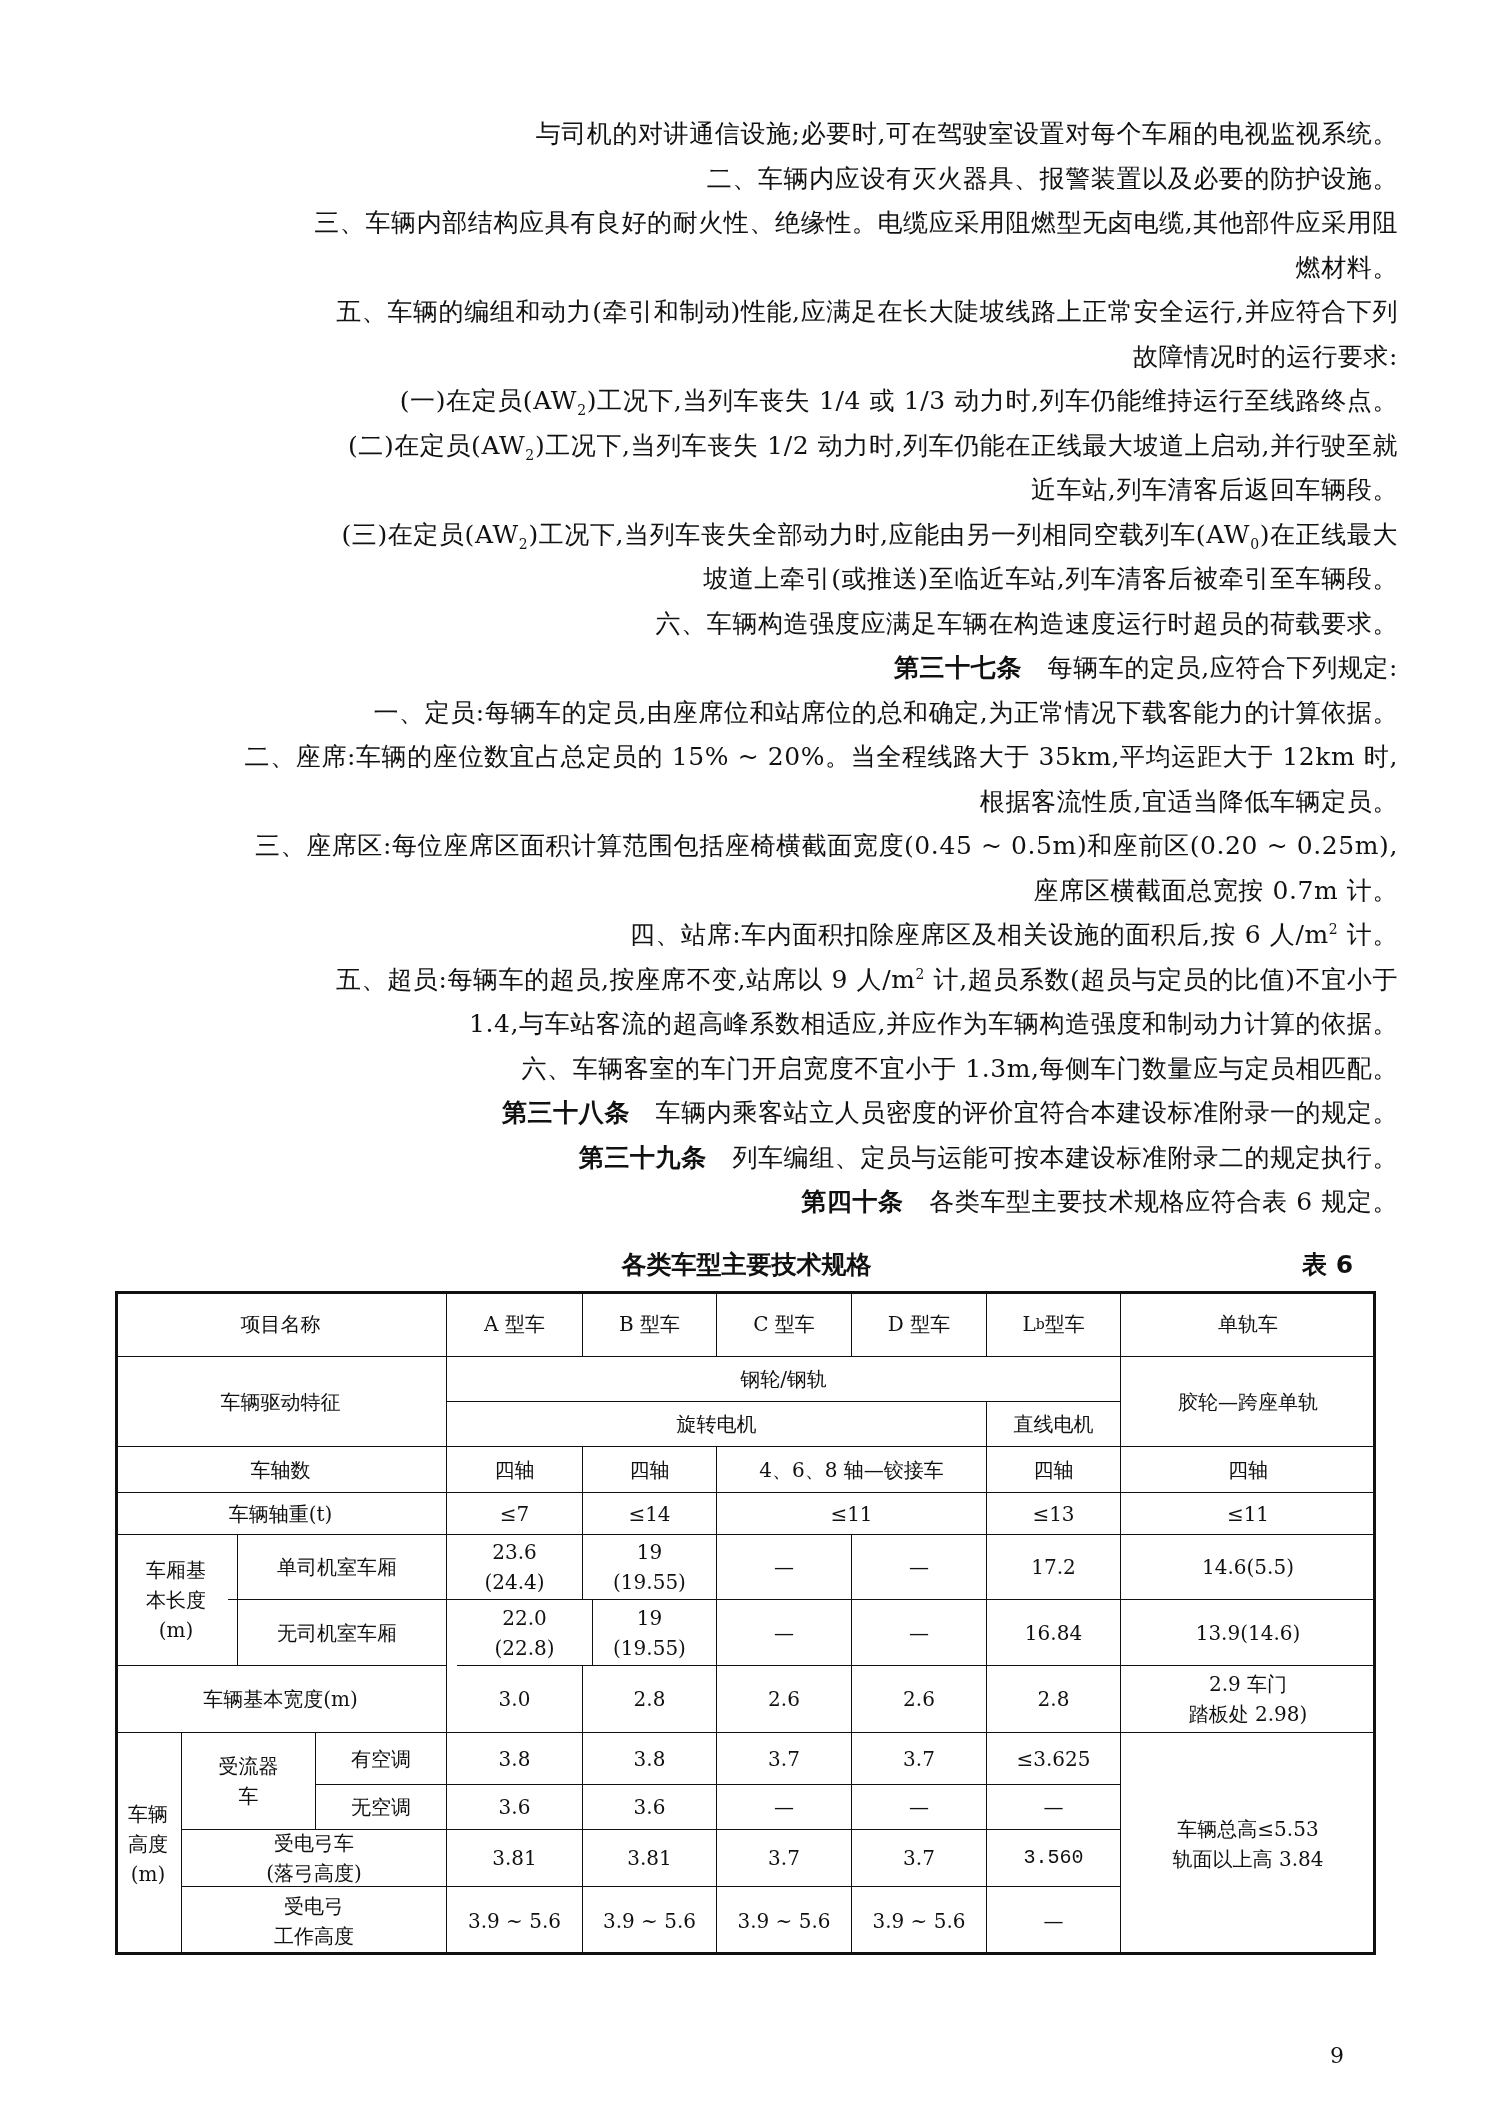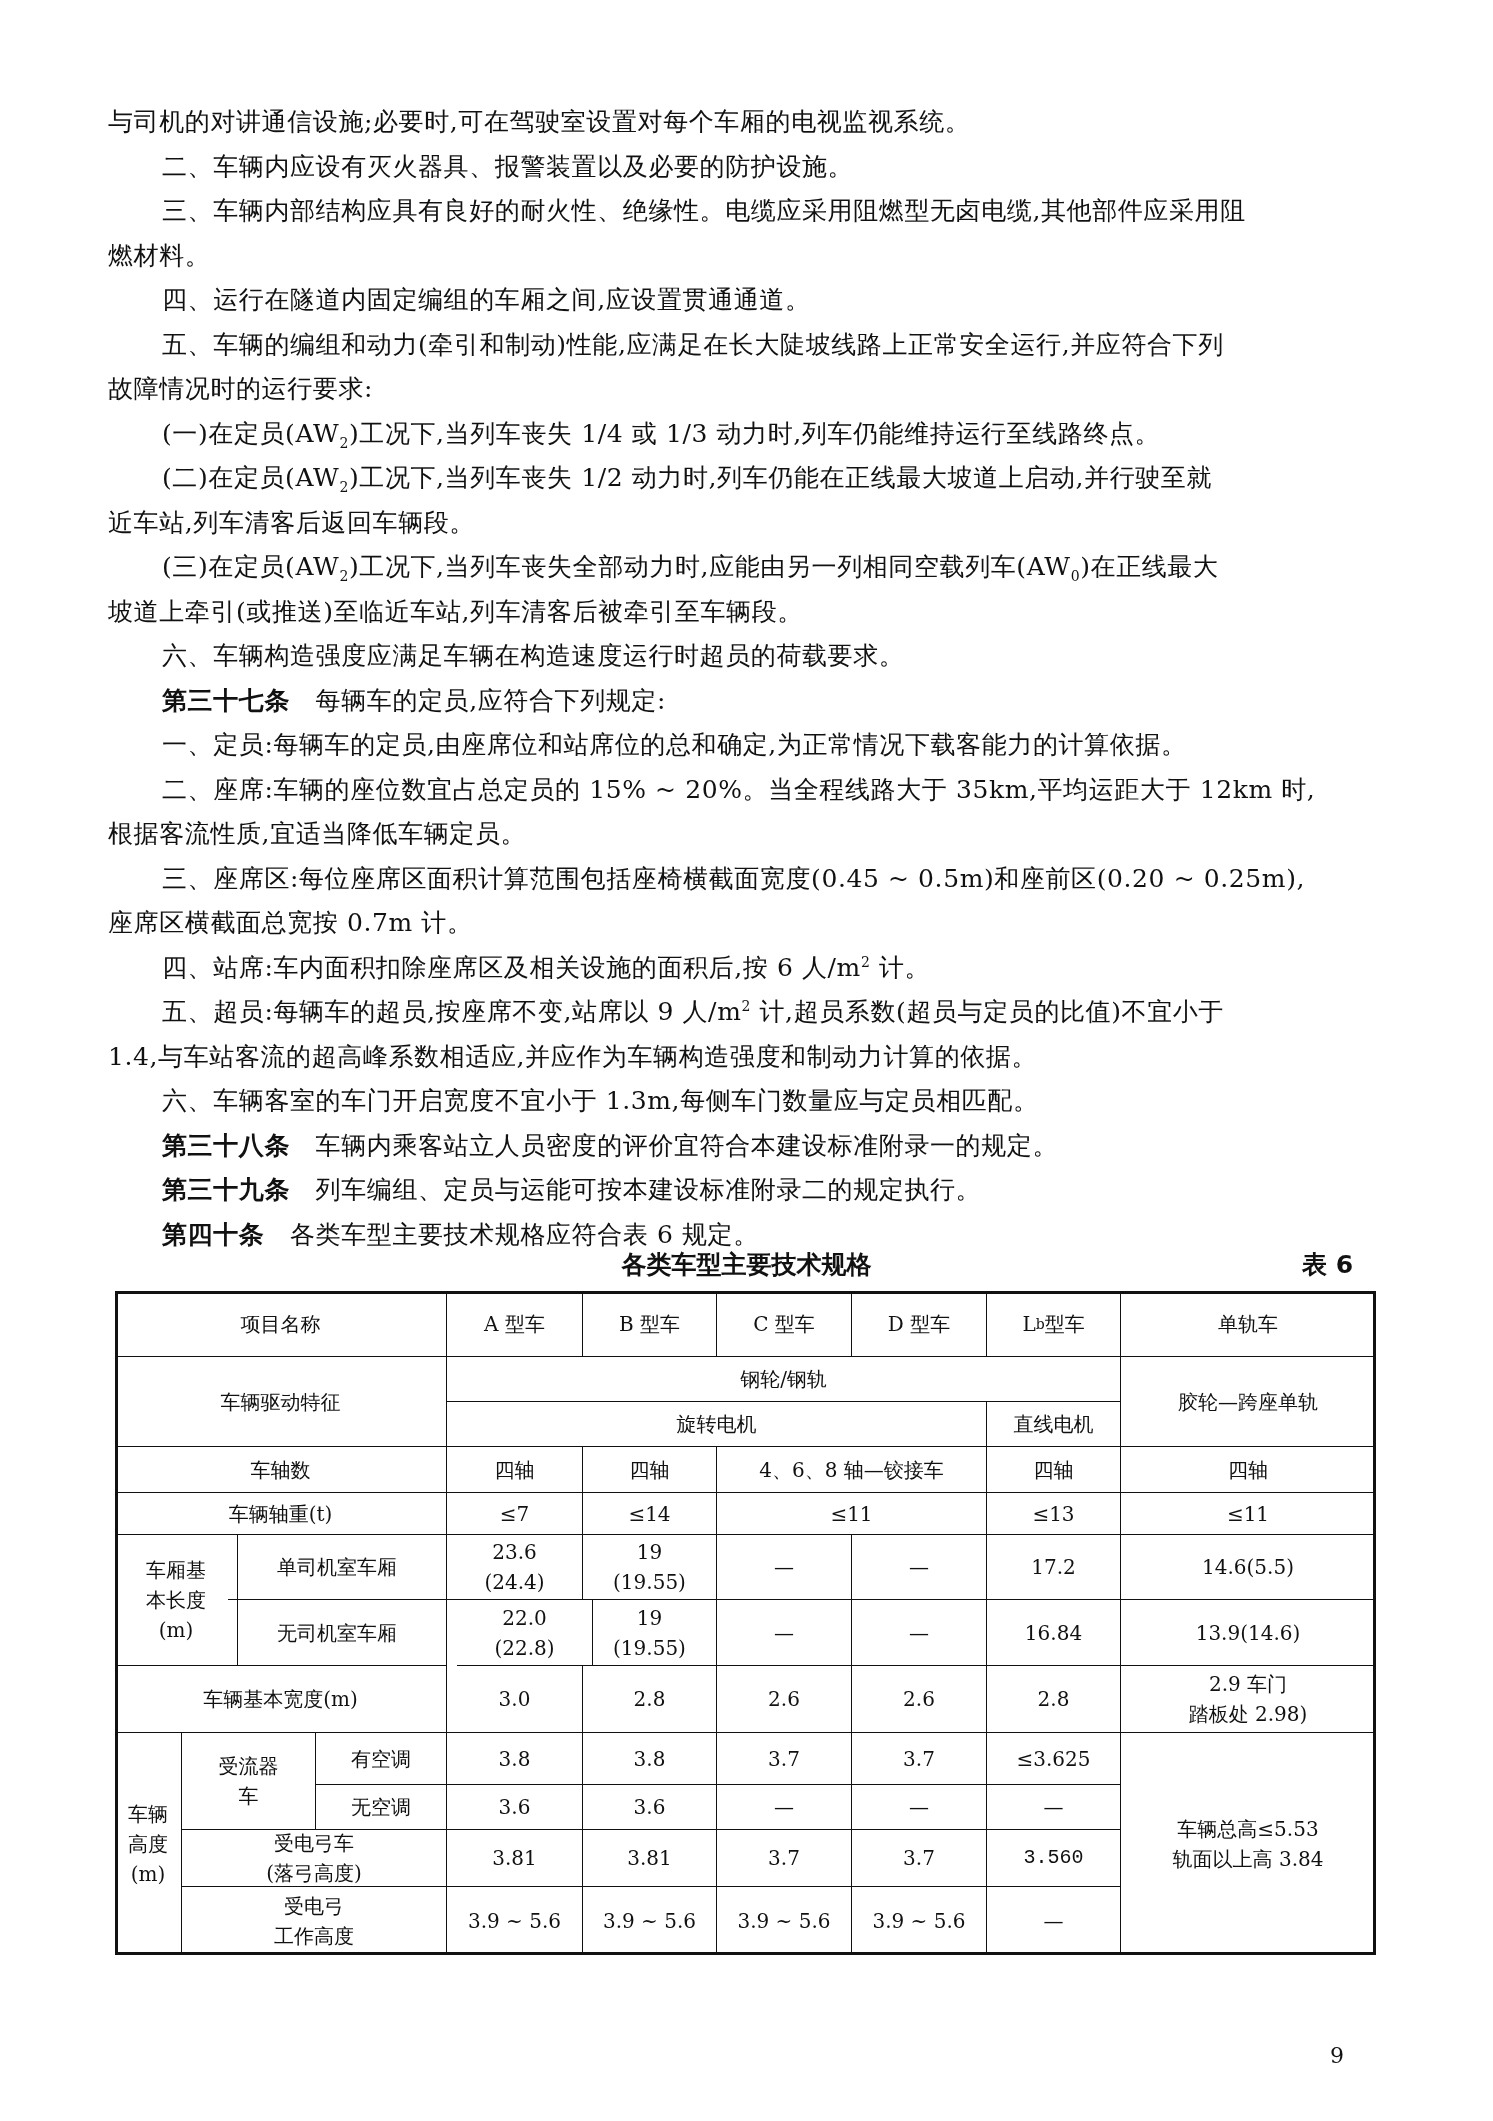--- a/index.html
+++ b/index.html
@@ -17,26 +17,25 @@
   .grid { position: absolute; left: 115px; top: 1291px; width: 1261px; height: 664px; }
   .grid .frame { position: absolute; left: 0; top: 0; right: 0; bottom: 0; border: 3px solid #111; box-sizing: border-box; pointer-events: none; }
   .c { position: absolute; box-sizing: border-box; border-right: 1.5px solid #111; border-bottom: 1.5px solid #111;
        display: flex; align-items: center; justify-content: center; text-align: center;
        font-size: 20px; line-height: 30px; }
   .pg { position: absolute; top: 2043px; left: 1330px; font-size: 22px; }
 </style>
 </head>
 <body>
 
-<div class="para" style="top: 100px;" id="para">
+<div class="para" style="top: 112px; text-align: right;" id="para">
     <p><span>与司机的对讲通信设施;必要时,可在驾驶室设置对每个车厢的电视监视系统。</span></p>
     <p class="ind"><span>二、车辆内应设有灭火器具、报警装置以及必要的防护设施。</span></p>
     <p class="ind"><span>三、车辆内部结构应具有良好的耐火性、绝缘性。电缆应采用阻燃型无卤电缆,其他部件应采用阻</span></p>
     <p><span>燃材料。</span></p>
-    <p class="ind"><span>四、运行在隧道内固定编组的车厢之间,应设置贯通通道。</span></p>
     <p class="ind"><span>五、车辆的编组和动力(牵引和制动)性能,应满足在长大陡坡线路上正常安全运行,并应符合下列</span></p>
     <p><span>故障情况时的运行要求:</span></p>
     <p class="ind"><span>(一)在定员(AW</span><sub>2</sub><span>)工况下,当列车丧失 1/4 或 1/3 动力时,列车仍能维持运行至线路终点。</span></p>
     <p class="ind"><span>(二)在定员(AW</span><sub>2</sub><span>)工况下,当列车丧失 1/2 动力时,列车仍能在正线最大坡道上启动,并行驶至就</span></p>
     <p><span>近车站,列车清客后返回车辆段。</span></p>
     <p class="ind"><span>(三)在定员(AW</span><sub>2</sub><span>)工况下,当列车丧失全部动力时,应能由另一列相同空载列车(AW</span><sub>0</sub><span>)在正线最大</span></p>
     <p><span>坡道上牵引(或推送)至临近车站,列车清客后被牵引至车辆段。</span></p>
     <p class="ind"><span>六、车辆构造强度应满足车辆在构造速度运行时超员的荷载要求。</span></p>
     <p class="ind"><b>第三十七条</b><span>　每辆车的定员,应符合下列规定:</span></p>
     <p class="ind"><span>一、定员:每辆车的定员,由座席位和站席位的总和确定,为正常情况下载客能力的计算依据。</span></p>

